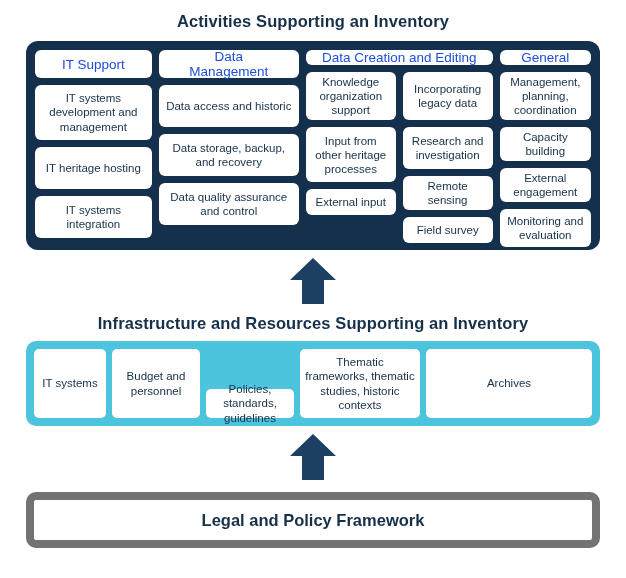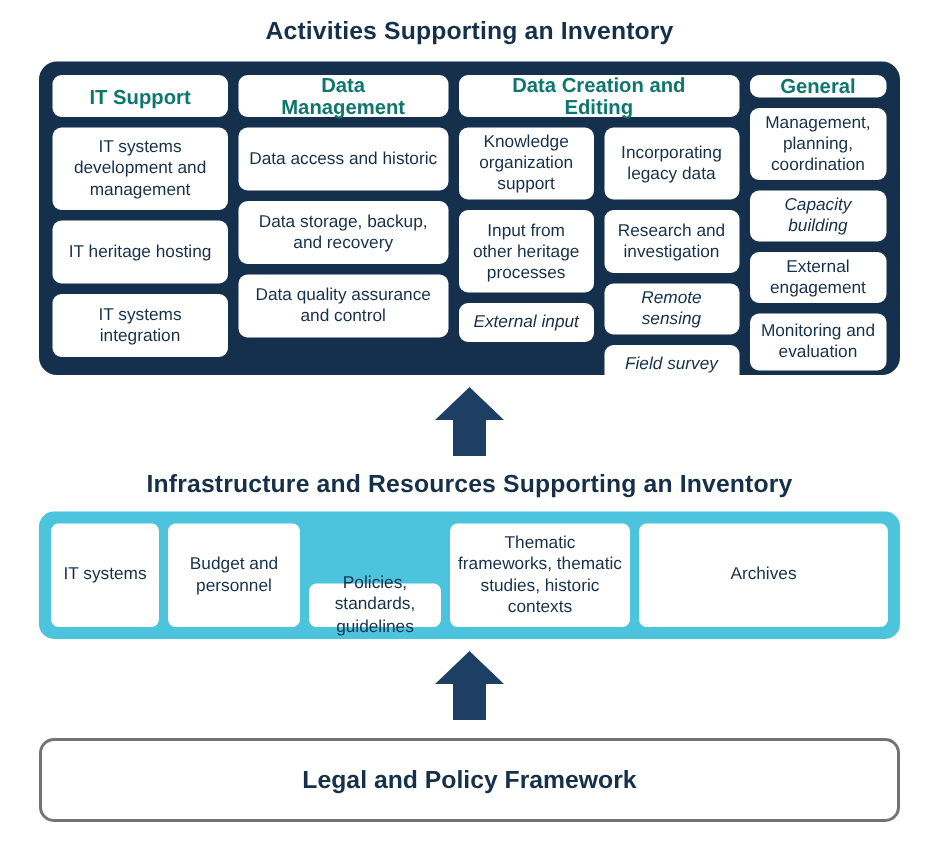--- a/index.html
+++ b/index.html
@@ -61,23 +61,23 @@
   }
   .col-it      { width: 120px; }
   .col-data    { width: 144px; }
   .col-create  { width: 192px; }
   .col-general { width: 94px; }
 
   .col-header {
     background: #ffffff;
     border-radius: 6px;
     text-align: center;
-    font-weight: bold;
+    font-weight: normal;
     font-size: 13.5px;
-    color: #0f766e;
+    color: #1d4ed8;
     height: 28px;
     display: flex;
     align-items: center;
     justify-content: center;
     padding: 0 16px;
     box-sizing: border-box;
   }
   .cell {
     background: #ffffff;
     border-radius: 6px;
@@ -100,21 +100,21 @@
   }
   .subcol {
     display: flex;
     flex-direction: column;
     gap: 7px;
     flex: 1 1 0;
   }
   .h-55 { flex: 0 0 55px; }
   .h-48 { flex: 0 0 48px; }
   .h-42 { flex: 0 0 42px; }
-  .h-26 { flex: 0 0 26px; font-style: italic; }
+  .h-26 { flex: 0 0 26px; }
   .h-34 { flex: 0 0 34px; }
   .h-38 { flex: 0 0 38px; }
 
   
   .arrow {
     position: absolute;
     width: 46px;
     height: 46px;
   }
   #arrow-activities { left: 290px; top: 258px; }
@@ -155,21 +155,21 @@
   .infra-w6 { flex: 1 1 auto; }
 
   
   #legal-panel {
     position: absolute;
     left: 26px;
     top: 492px;
     width: 574px;
     height: 56px;
     background: #ffffff;
-    border: 2px solid #737373;
+    border: 8px solid #737373;
     border-radius: 10px;
     box-sizing: border-box;
     display: flex;
     align-items: center;
     justify-content: center;
   }
   #legal-label {
     font-weight: bold;
     font-size: 16.5px;
     color: #16304a;

